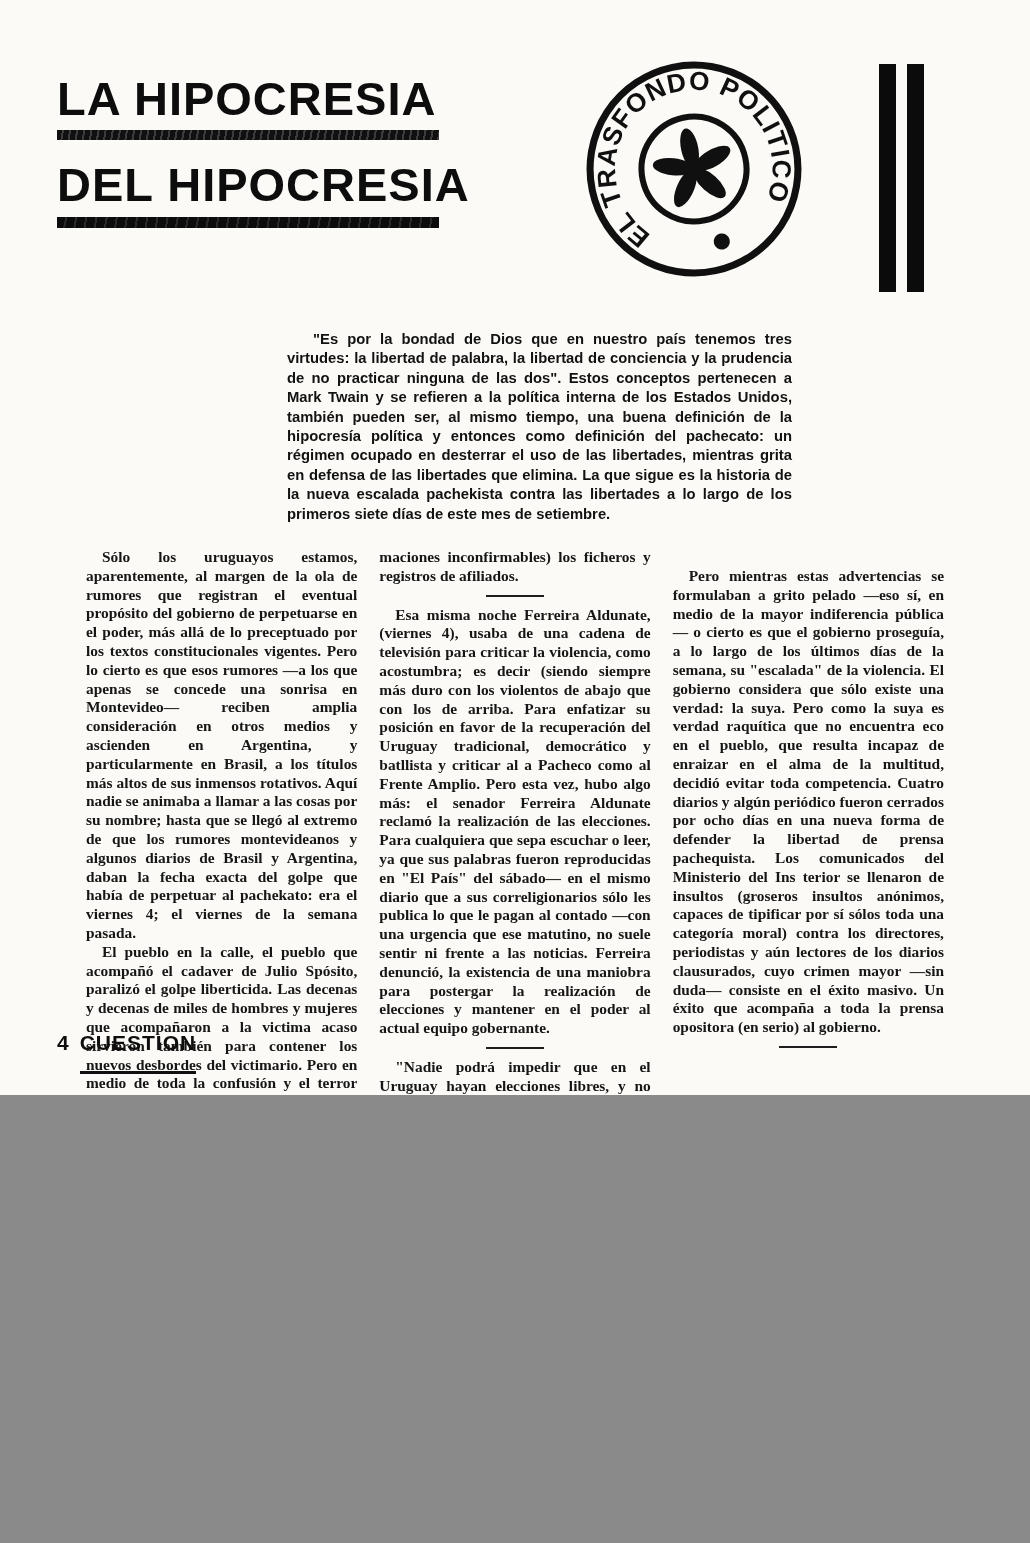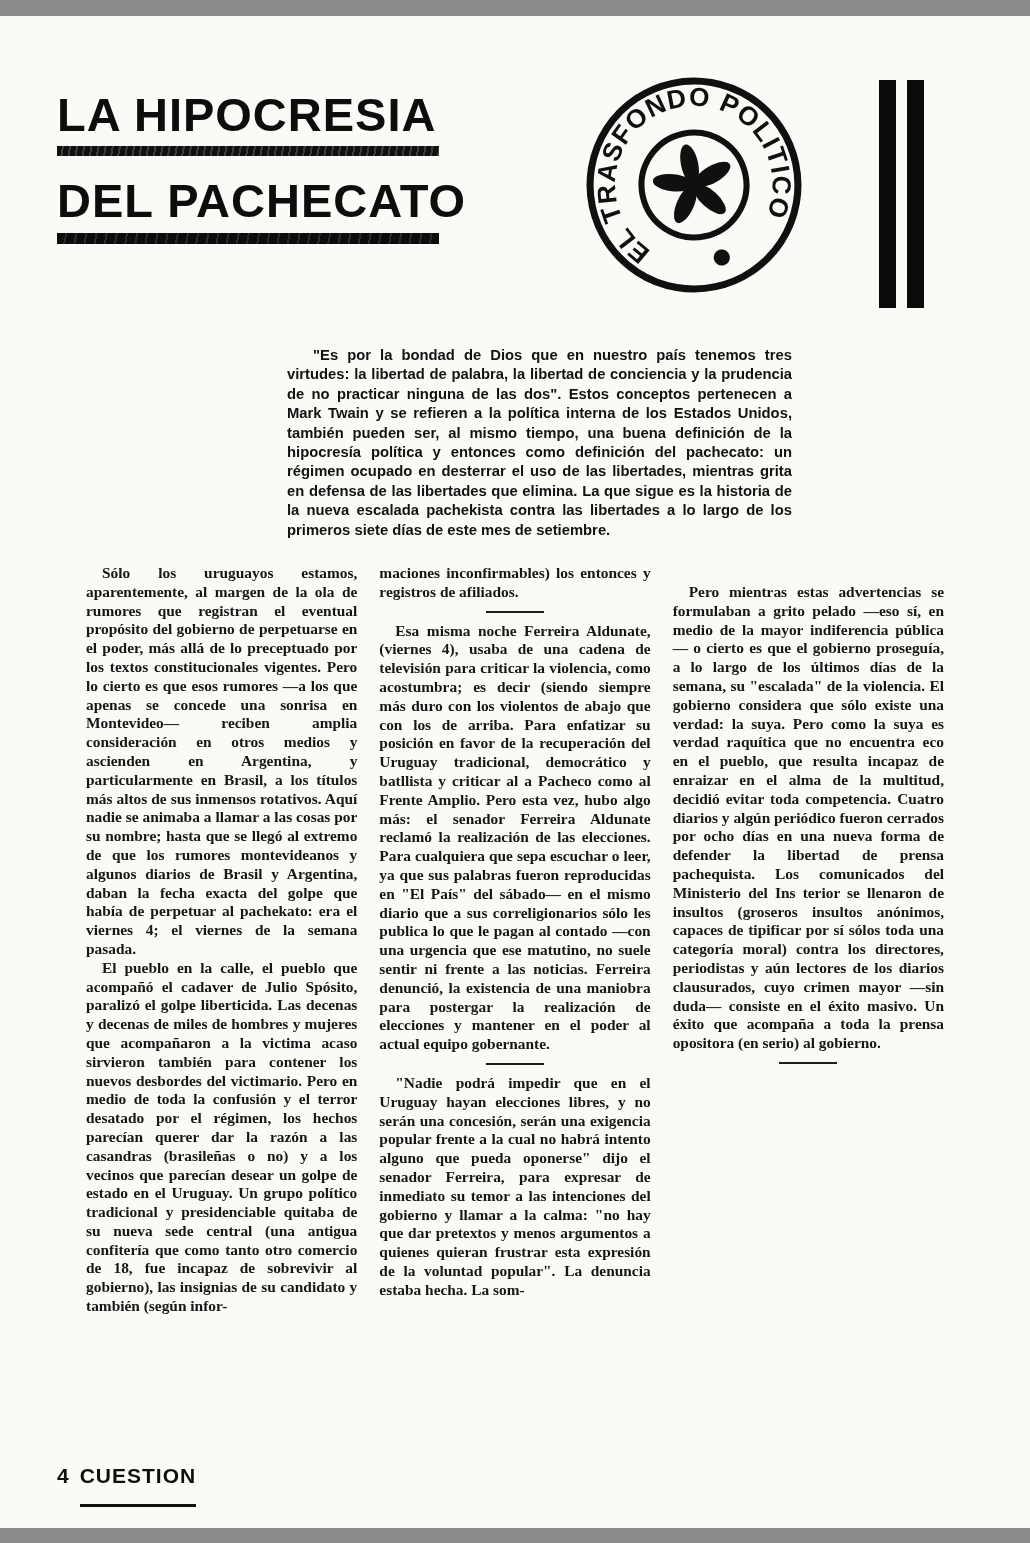--- a/index.html
+++ b/index.html
@@ -1,19 +1,19 @@
 <!DOCTYPE html>
 <html lang="es"><head>
 <meta charset="utf-8">
 <style>
   html,body{margin:0;padding:0;background:#8a8a8a;}
   .page{
     position:relative;
-    width:1030px;height:1512px;
-    margin:16px auto;
+    width:1030px;height:1095px;
+    margin:0 auto;
     background:#fbfaf6;
     color:#151515;
     overflow:hidden;
   }
   
   .title-block{
     position:absolute;left:57px;top:74px;width:400px;
     font-family:"Liberation Sans",sans-serif;
     font-weight:bold;color:#0d0d0d;
   }
@@ -54,21 +54,21 @@
   .footer .name{border-bottom:3px solid #101010;padding-bottom:17px;}
 </style>
 </head>
 <body>
 
 <div class="page">
 
   <div class="title-block">
     <div class="title-line">LA HIPOCRESIA</div>
     <div class="title-bar"></div>
-    <div class="title-line">DEL PACHECATO</div>
+    <div class="title-line">DEL HIPOCRESIA</div>
     <div class="title-bar solid"></div>
   </div>
 
   <div class="stamp">
     <svg width="222" height="222" viewBox="0 0 220 220">
       <circle cx="110" cy="110" r="103" fill="none" stroke="#101010" stroke-width="7"></circle>
       <circle cx="110" cy="110" r="52" fill="none" stroke="#101010" stroke-width="6"></circle>
       <defs>
         <path id="stampRing" d="M 55,165 A 78 78 0 1 1 165,165" fill="none"></path>
       </defs>
@@ -95,21 +95,21 @@
   <div class="intro">"Es por la bondad de Dios que en nuestro país tenemos tres virtudes: la libertad de palabra, la libertad de conciencia y la prudencia de no practicar ninguna de las dos". Estos conceptos pertenecen a Mark Twain y se refieren a la política interna de los Estados Unidos, también pueden ser, al mismo tiempo, una buena definición de la hipocresía política y entonces como definición del pachecato: un régimen ocupado en desterrar el uso de las libertades, mientras grita en defensa de las libertades que elimina. La que sigue es la historia de la nueva escalada pachekista contra las libertades a lo largo de los primeros siete días de este mes de setiembre.</div>
 
   <div class="columns">
 
     <div class="col">
       <p>Sólo los uruguayos estamos, aparentemente, al margen de la ola de rumores que registran el eventual propósito del gobierno de perpetuarse en el poder, más allá de lo preceptuado por los textos constitucionales vigentes. Pero lo cierto es que esos rumores —a los que apenas se concede una sonrisa en Montevideo— reciben amplia consideración en otros medios y ascienden en Argentina, y particularmente en Brasil, a los títulos más altos de sus inmensos rotativos. Aquí nadie se animaba a llamar a las cosas por su nombre; hasta que se llegó al extremo de que los rumores montevideanos y algunos diarios de Brasil y Argentina, daban la fecha exacta del golpe que había de perpetuar al pachekato: era el viernes 4; el viernes de la semana pasada.</p>
       <p>El pueblo en la calle, el pueblo que acompañó el cadaver de Julio Spósito, paralizó el golpe liberticida. Las decenas y decenas de miles de hombres y mujeres que acompañaron a la victima acaso sirvieron también para contener los nuevos desbordes del victimario. Pero en medio de toda la confusión y el terror desatado por el régimen, los hechos parecían querer dar la razón a las casandras (brasileñas o no) y a los vecinos que parecían desear un golpe de estado en el Uruguay. Un grupo político tradicional y presidenciable quitaba de su nueva sede central (una antigua confitería que como tanto otro comercio de 18, fue incapaz de sobrevivir al gobierno), las insignias de su candidato y también (según infor-</p>
     </div>
 
     <div class="col">
-      <p class="noindent">maciones inconfirmables) los entonces y registros de afiliados.</p>
+      <p class="noindent">maciones inconfirmables) los ficheros y registros de afiliados.</p>
       <div class="sep"></div>
       <p>Esa misma noche Ferreira Aldunate, (viernes 4), usaba de una cadena de televisión para criticar la violencia, como acostumbra; es decir (siendo siempre más duro con los violentos de abajo que con los de arriba. Para enfatizar su posición en favor de la recuperación del Uruguay tradicional, democrático y batllista y criticar al a Pacheco como al Frente Amplio. Pero esta vez, hubo algo más: el senador Ferreira Aldunate reclamó la realización de las elecciones. Para cualquiera que sepa escuchar o leer, ya que sus palabras fueron reproducidas en "El País" del sábado— en el mismo diario que a sus correligionarios sólo les publica lo que le pagan al contado —con una urgencia que ese matutino, no suele sentir ni frente a las noticias. Ferreira denunció, la existencia de una maniobra para postergar la realización de elecciones y mantener en el poder al actual equipo gobernante.</p>
       <div class="sep"></div>
       <p>"Nadie podrá impedir que en el Uruguay hayan elecciones libres, y no serán una concesión, serán una exigencia popular frente a la cual no habrá intento alguno que pueda oponerse" dijo el senador Ferreira, para expresar de inmediato su temor a las intenciones del gobierno y llamar a la calma: "no hay que dar pretextos y menos argumentos a quienes quieran frustrar esta expresión de la voluntad popular". La denuncia estaba hecha. La som-</p>
     </div>
 
     <div class="col">
       <p class="gap-top">Pero mientras estas advertencias se formulaban a grito pelado —eso sí, en medio de la mayor indiferencia pública — o cierto es que el gobierno proseguía, a lo largo de los últimos días de la semana, su "escalada" de la violencia. El gobierno considera que sólo existe una verdad: la suya. Pero como la suya es verdad raquítica que no encuentra eco en el pueblo, que resulta incapaz de enraizar en el alma de la multitud, decidió evitar toda competencia. Cuatro diarios y algún periódico fueron cerrados por ocho días en una nueva forma de defender la libertad de prensa pachequista. Los comunicados del Ministerio del Ins terior se llenaron de insultos (groseros insultos anónimos, capaces de tipificar por sí sólos toda una categoría moral) contra los directores, periodistas y aún lectores de los diarios clausurados, cuyo crimen mayor —sin duda— consiste en el éxito masivo. Un éxito que acompaña a toda la prensa opositora (en serio) al gobierno.</p>
       <div class="sep"></div>
     </div>

